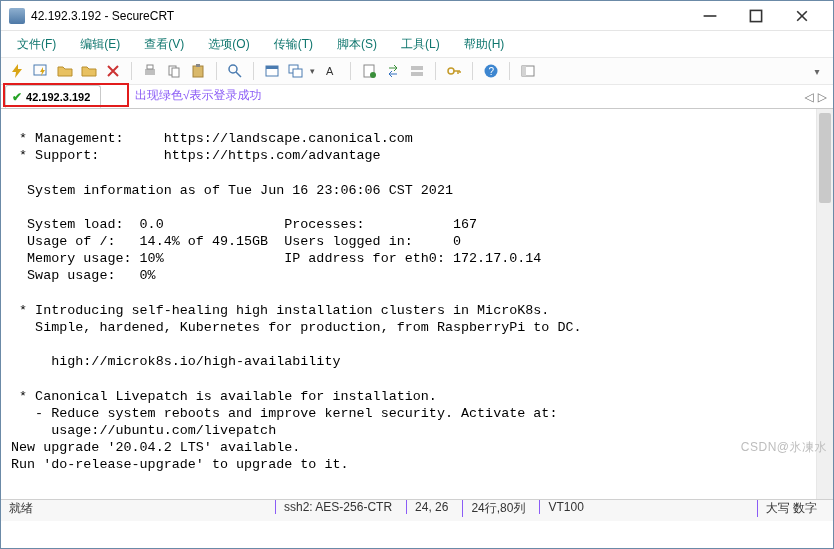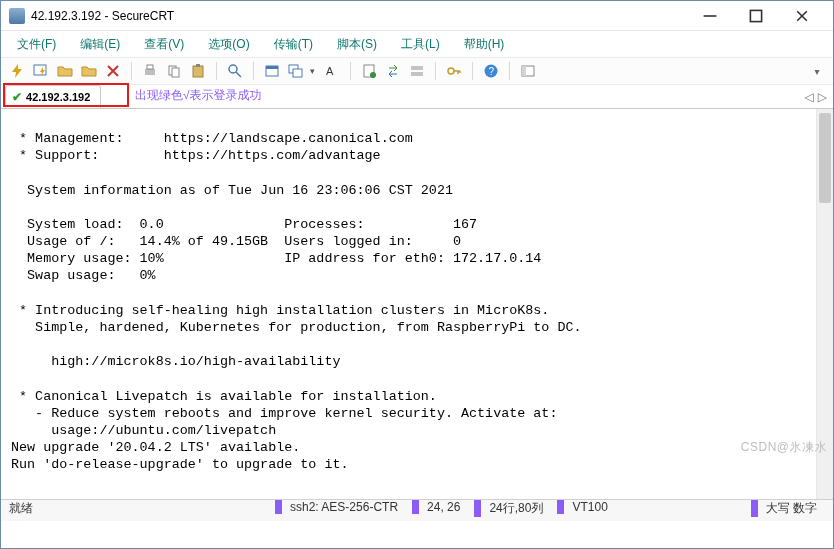--- a/index.html
+++ b/index.html
@@ -98,21 +98,21 @@
   }
   .term-scroll .thumb { position:absolute; left:2px; right:2px; top:4px; height:90px; background:#c9c9c9; border-radius:2px;}
   .statusbar {
     display: flex; align-items: flex-start;
     height: 22px; padding: 0 8px;
     border-top: 1px solid #d0d0d0;
     background: #f7f7f7;
     font-size: 12px; color: #333;
     gap: 6px;
   }
-  .sb-cell { padding: 0 8px; border-left: 7px solid #8b5cf6; }
+  .sb-cell { padding: 0 8px; border-left: 1px solid #8b5cf6; }
   .sb-first { border-left: none; padding-left: 0; flex: 0 0 auto; }
   .sb-gap { width: 230px; }
   .watermark {
     position: absolute; right: 6px; bottom: 44px;
     color: #bdbdbd; font-size: 12px; letter-spacing: .5px;
     font-family: Arial, sans-serif;
   }
   svg { width: 16px; height: 16px; }
 </style>
 </head>

